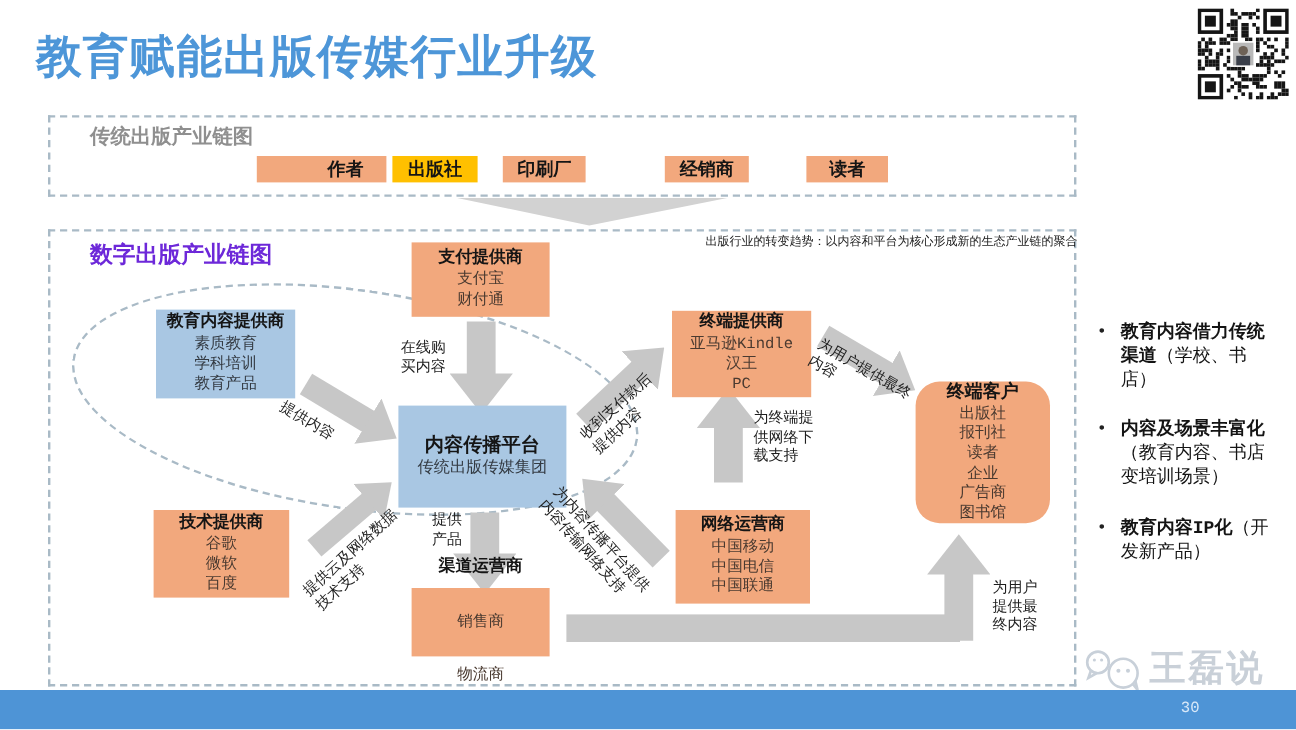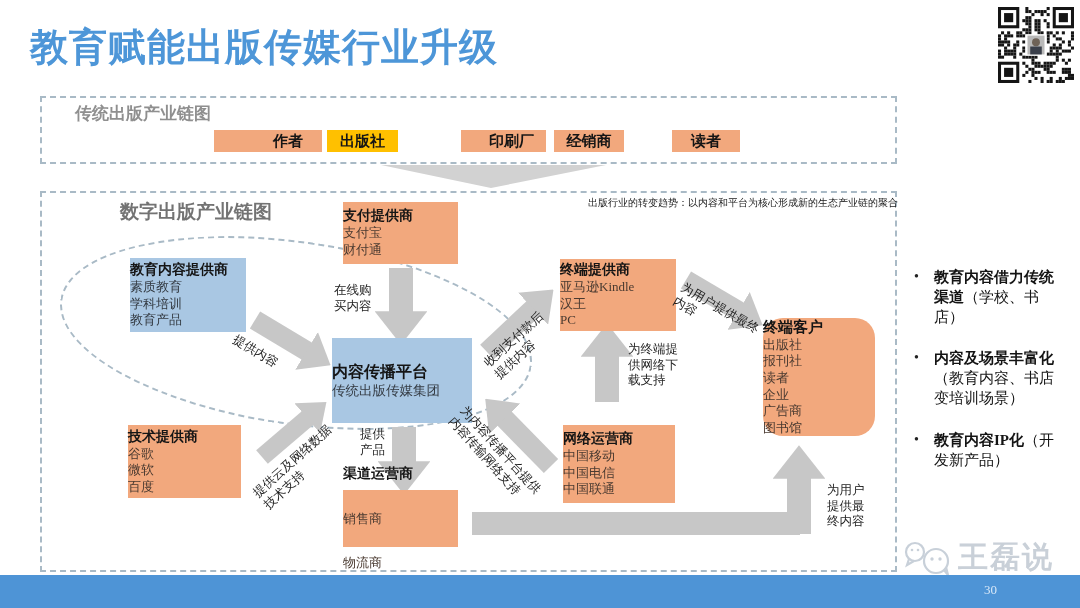--- a/index.html
+++ b/index.html
@@ -1,49 +1,49 @@
 <!DOCTYPE html>
 <html style="--orange-box: #F2A87D; --yellow-box: #FFC000; --blue-box: #A9C7E3; --title-blue: #4D96D8; --footer-blue: #4E94D6; --arrow-gray: #C7C7C7; --dash-border: #A9BAC6; --section-label-gray: #8F8F8F; --watermark-gray: #C9D0D8;"><head>
 <meta charset="utf-8">
 <style>
   html,body{margin:0;padding:0;background:#fff;}
   .slide{position:relative;width:1080px;height:608px;background:#fff;overflow:hidden;
-         font-family:Liberation Serif, serif;}
+         font-family:Liberation Mono, monospace;}
 
   .title{position:absolute;left:30px;top:22px;font-size:38px;font-weight:bold;
          color:var(--title-blue);letter-spacing:1px;}
 
   
   .frame{position:absolute;border:2px dashed var(--dash-border);background:transparent;}
   .frame-top{left:40px;top:96px;width:853px;height:64px;}
   .frame-bottom{left:40px;top:191px;width:853px;height:377px;}
   .sec-label{position:absolute;font-weight:bold;}
   .sec-label-top{left:75px;top:102px;font-size:17px;color:var(--section-label-gray);}
-  .sec-label-bottom{left:75px;top:199px;font-size:19px;color:#737373;margin-left:45px;}
+  .sec-label-bottom{left:75px;top:199px;font-size:19px;color:#6d28d9;}
 
   
   .chain-node{position:absolute;top:130px;height:22px;background:var(--orange-box);
               display:flex;align-items:center;justify-content:center;
               font-size:15px;font-weight:bold;color:#151515;}
   .chain-node.hl{background:var(--yellow-box);}
 
   
   .arrows{position:absolute;left:0;top:0;width:1080px;height:608px;pointer-events:none;}
   .arrows line{stroke:var(--arrow-gray);}
   .arrows .fillgray{fill:var(--arrow-gray);}
   .arrows .tri{fill:#d2d2d2;}
   #ah path{fill:var(--arrow-gray);}
 
   
   .ellipse{position:absolute;left:58px;top:241px;width:472px;height:180px;
            border:2px dashed var(--dash-border);border-radius:50%;
            transform:rotate(8deg);}
 
   
-  .node{position:absolute;display:flex;flex-direction:column;align-items:flex-start;
+  .node{position:absolute;display:flex;flex-direction:column;align-items:center;
         justify-content:center;text-align:center;line-height:1.28;}
   .node .t{font-weight:bold;font-size:14px;color:#151515;}
   .node .i{font-size:13px;color:#4a3a30;}
   .node.blue .i{color:#333a42;}
   .node.orange{background:var(--orange-box);}
   .node.blue{background:var(--blue-box);}
   .node-platform .t{font-size:16px;}
   .node-platform .i{font-size:13.5px;}
   .node-customer .t{font-size:15px;}
 
@@ -273,21 +273,21 @@
   </div>
 
   <div class="frame frame-top"></div>
   <div class="sec-label sec-label-top">传统出版产业链图</div>
   <div class="chain-node" style="left:214px;width:68px;padding-left:40px;">
       <span>作者</span>
     </div>
   <div class="chain-node hl" style="left:327px;width:71px;">
       <span>出版社</span>
     </div>
-  <div class="chain-node" style="left:461px;width:69px;padding-left:16px;">
+  <div class="chain-node" style="left:419px;width:69px;">
       <span>印刷厂</span>
     </div>
   <div class="chain-node" style="left:554px;width:70px;">
       <span>经销商</span>
     </div>
   <div class="chain-node" style="left:672px;width:68px;">
       <span>读者</span>
     </div>
 
   <div class="frame frame-bottom"></div>

